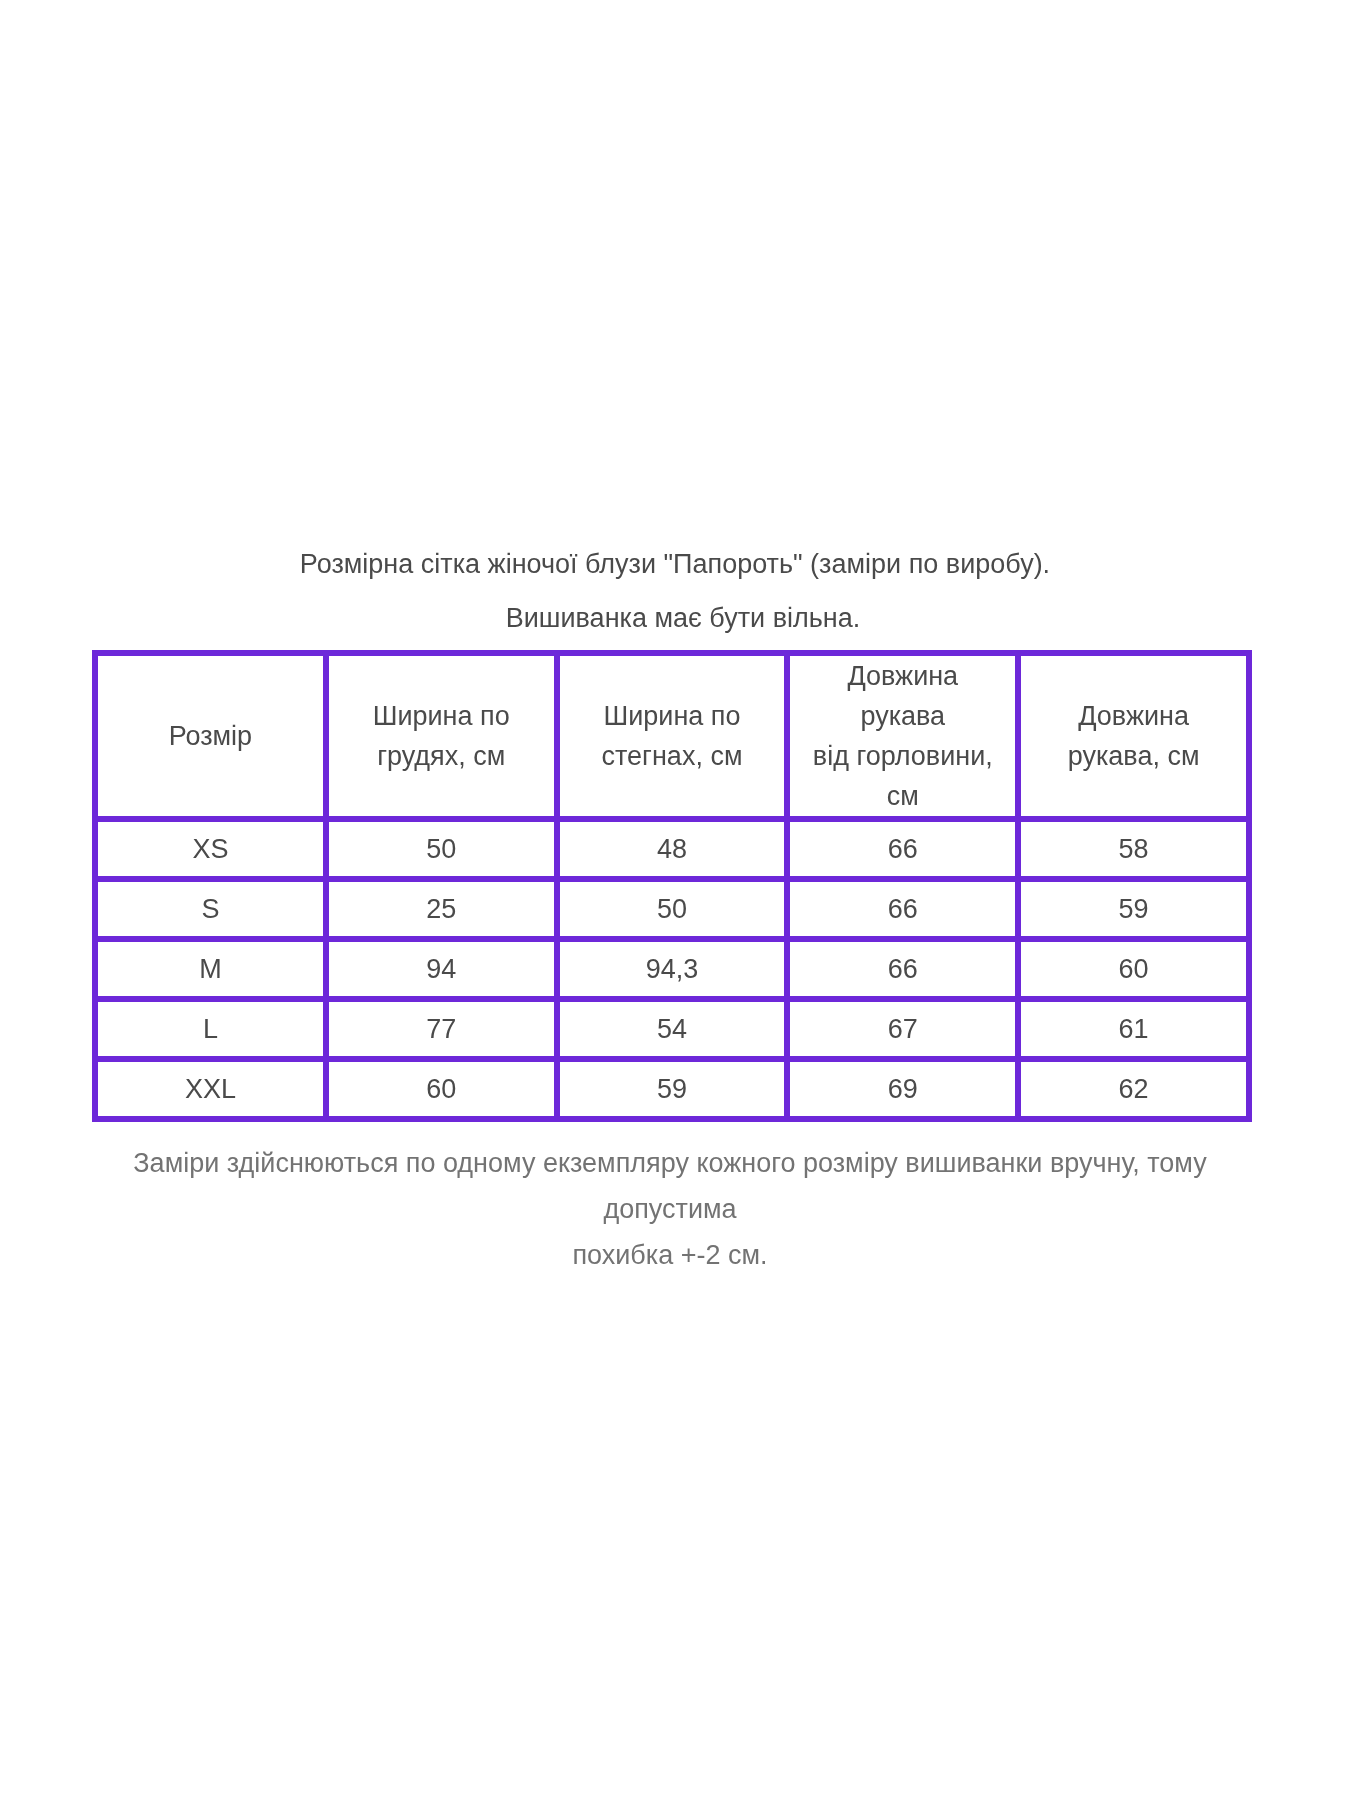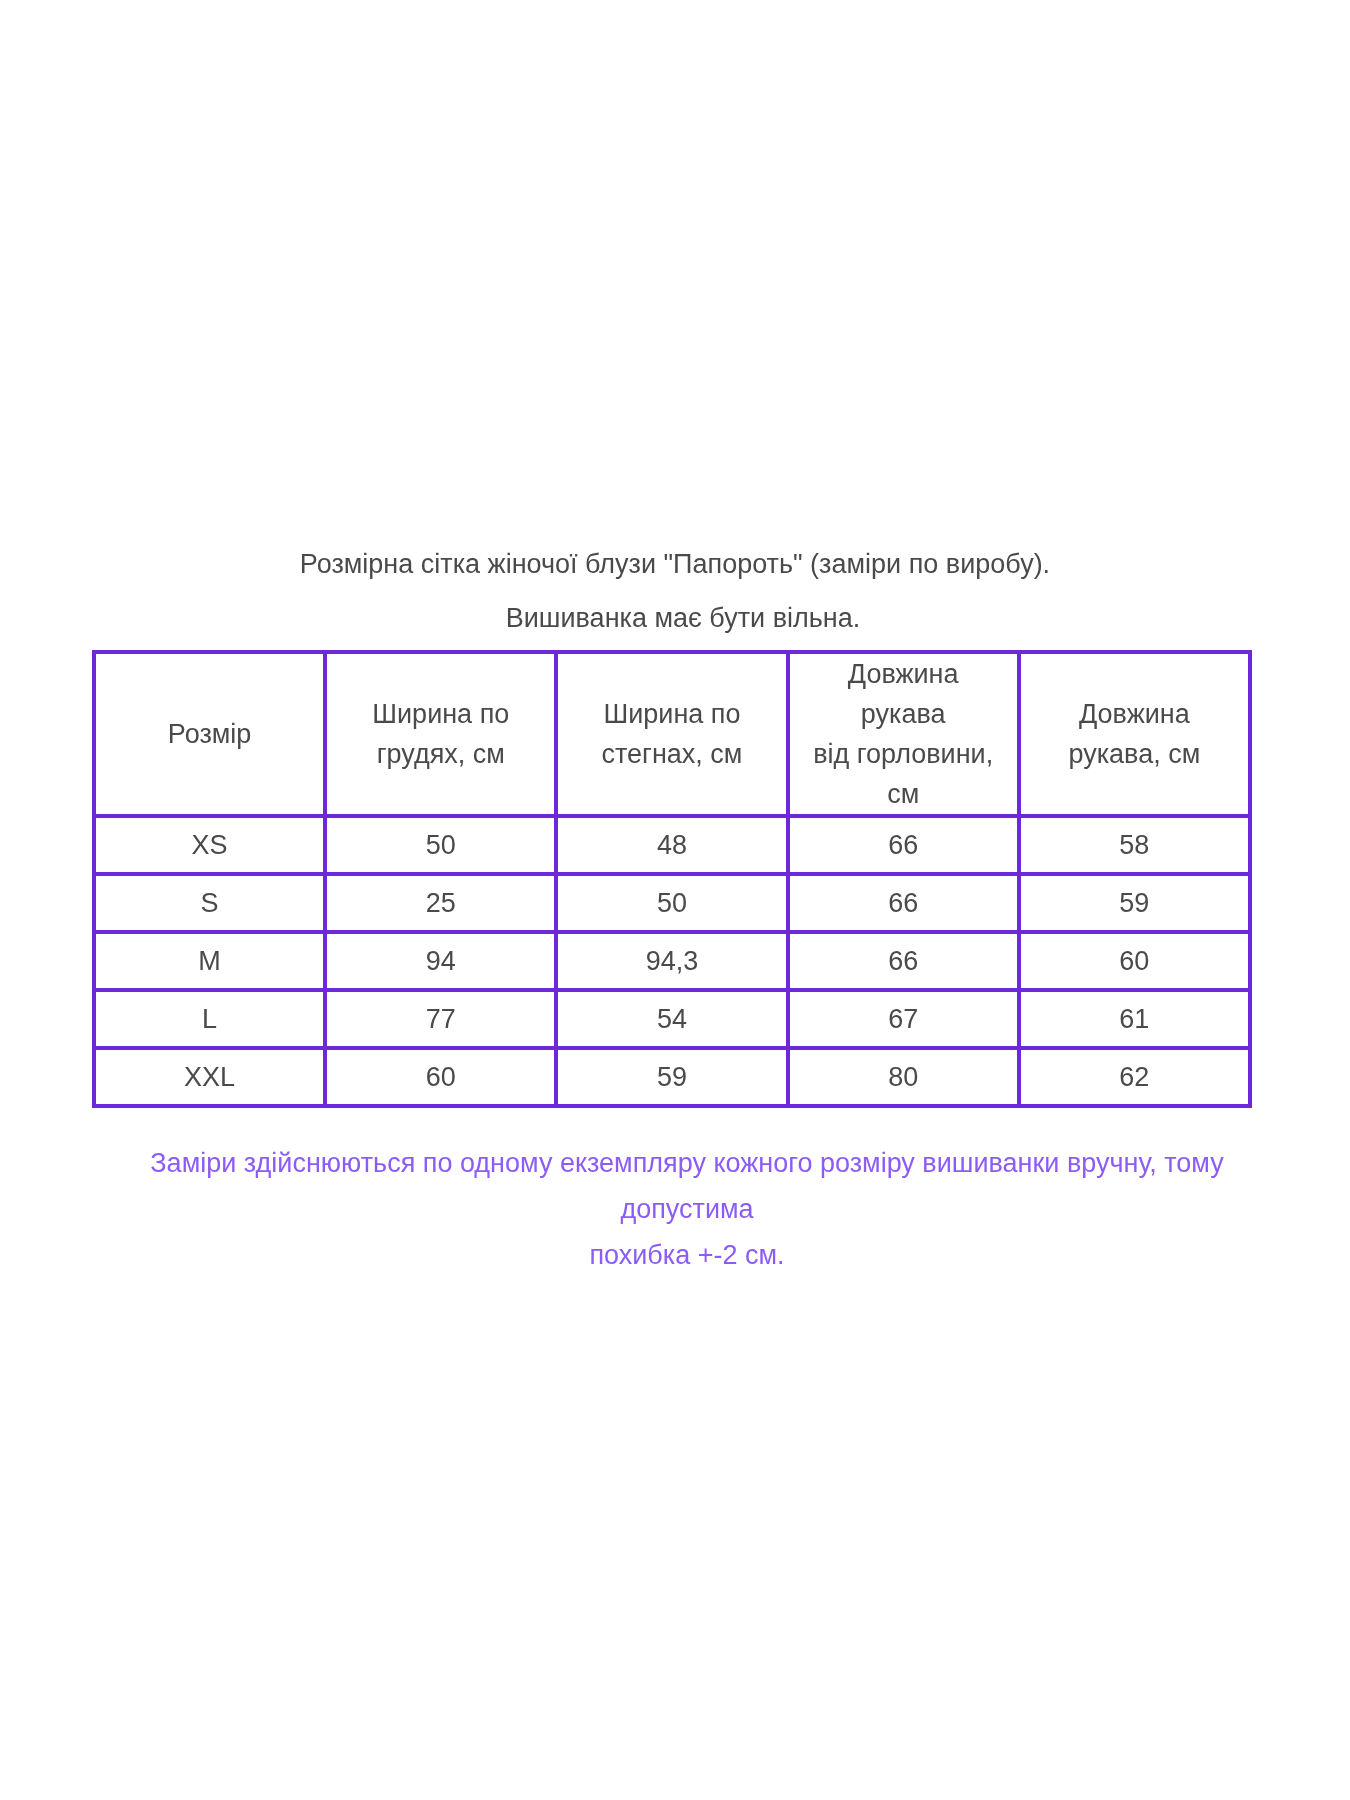--- a/index.html
+++ b/index.html
@@ -40,46 +40,46 @@
   table.size-table {
     position: absolute;
     top: 650px;
     left: 92px;
     width: 1160px;
     border-collapse: collapse;
     table-layout: fixed;
   }
   .size-table th,
   .size-table td {
-    border: 4px solid #6d28d9;
+    border: 6px solid #6d28d9;
     text-align: center;
     vertical-align: middle;
     font-weight: normal;
     font-size: 27px;
     line-height: 40px;
     color: #4a4a4a;
     white-space: pre-line;
     padding: 0 14px;
     overflow: hidden;
   }
   .size-table thead th {
     height: 121px;
   }
   .size-table tbody td {
     height: 54px;
   }
   .note {
     position: absolute;
     top: 1140px;
-    left: 107px;
+    left: 90px;
     width: 1160px;
     text-align: center;
     font-size: 27px;
     line-height: 46px;
-    color: #8b5cf6;
+    color: #737373;
     white-space: pre-line;
   }
 </style>
 </head>
 <body>
 
 <div class="page">
 
   <div class="page-title">Розмірна сітка жіночої блузи "Папороть" (заміри по виробу).</div>
 
@@ -133,21 +133,21 @@
         <td>L</td>
         <td>77</td>
         <td>54</td>
         <td>67</td>
         <td>61</td>
       </tr>
       <tr>
         <td>XXL</td>
         <td>60</td>
         <td>59</td>
-        <td>80</td>
+        <td>69</td>
         <td>62</td>
       </tr>
     </tbody>
   </table>
 
   <div class="note">Заміри здійснюються  по одному екземпляру кожного розміру вишиванки вручну, тому допустима
 похибка +-2 см.</div>
 
 </div>
 

